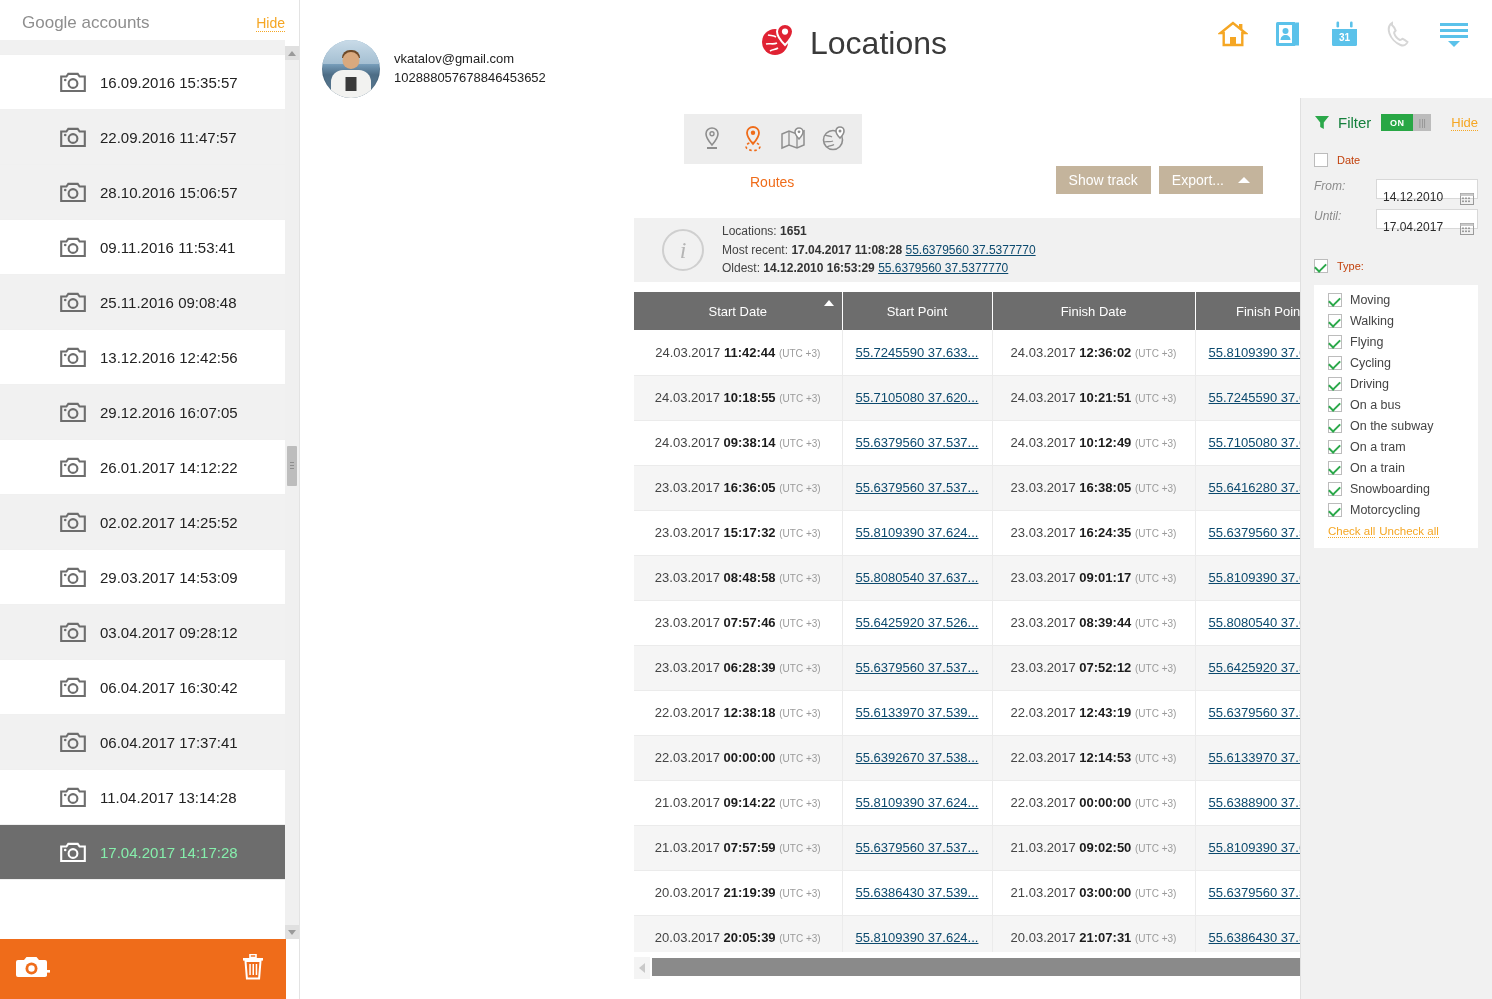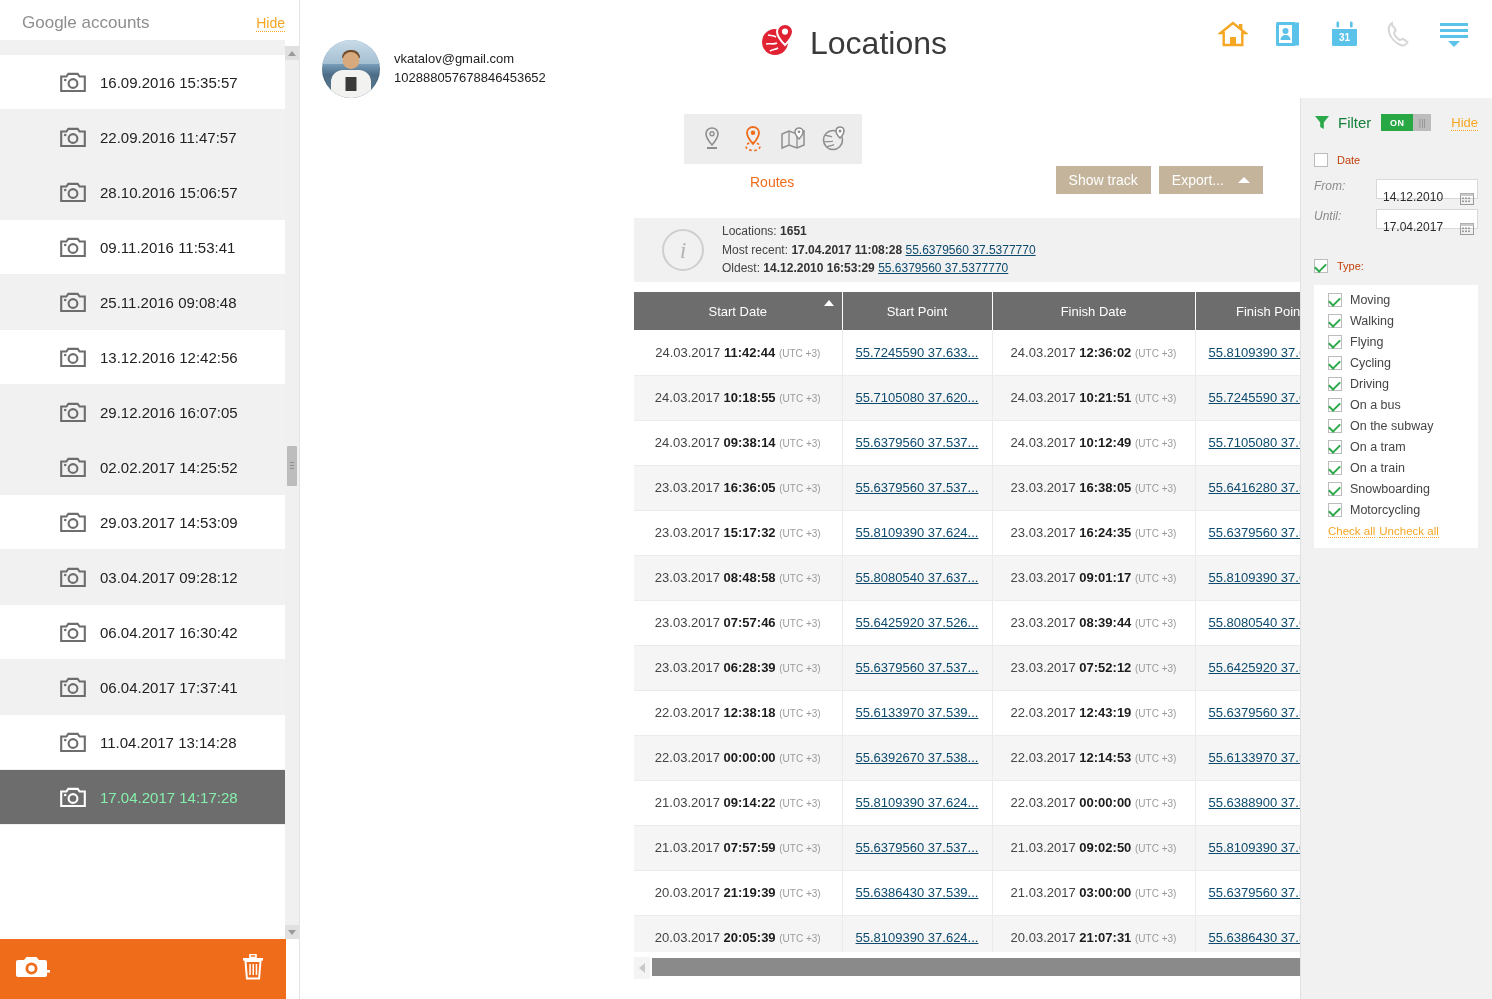--- a/index.html
+++ b/index.html
@@ -340,20 +340,30 @@
         </div>
         <div class="acct-item alt">
           <span class="cam-icon">
             <svg width="26" height="21" viewBox="0 0 26 21">
   <path d="M1.2 4.5h5.2l1.9-2.6h9.4l1.9 2.6h5.2v14.5H1.2z" fill="none" stroke="#6d6d6d" stroke-width="2.1"></path>
   <circle cx="13" cy="11.5" r="4.4" fill="none" stroke="#6d6d6d" stroke-width="2.1"></circle>
   <circle cx="5.2" cy="8" r="1.3" fill="#6d6d6d"></circle>
 </svg>
           </span>
           <span>29.12.2016 16:07:05</span>
+        </div>
+        <div class="acct-item">
+          <span class="cam-icon">
+            <svg width="26" height="21" viewBox="0 0 26 21">
+  <path d="M1.2 4.5h5.2l1.9-2.6h9.4l1.9 2.6h5.2v14.5H1.2z" fill="none" stroke="#6d6d6d" stroke-width="2.1"></path>
+  <circle cx="13" cy="11.5" r="4.4" fill="none" stroke="#6d6d6d" stroke-width="2.1"></circle>
+  <circle cx="5.2" cy="8" r="1.3" fill="#6d6d6d"></circle>
+</svg>
+          </span>
+          <span>26.01.2017 14:12:22</span>
         </div>
         <div class="acct-item alt">
           <span class="cam-icon">
             <svg width="26" height="21" viewBox="0 0 26 21">
   <path d="M1.2 4.5h5.2l1.9-2.6h9.4l1.9 2.6h5.2v14.5H1.2z" fill="none" stroke="#6d6d6d" stroke-width="2.1"></path>
   <circle cx="13" cy="11.5" r="4.4" fill="none" stroke="#6d6d6d" stroke-width="2.1"></circle>
   <circle cx="5.2" cy="8" r="1.3" fill="#6d6d6d"></circle>
 </svg>
           </span>
           <span>02.02.2017 14:25:52</span>

